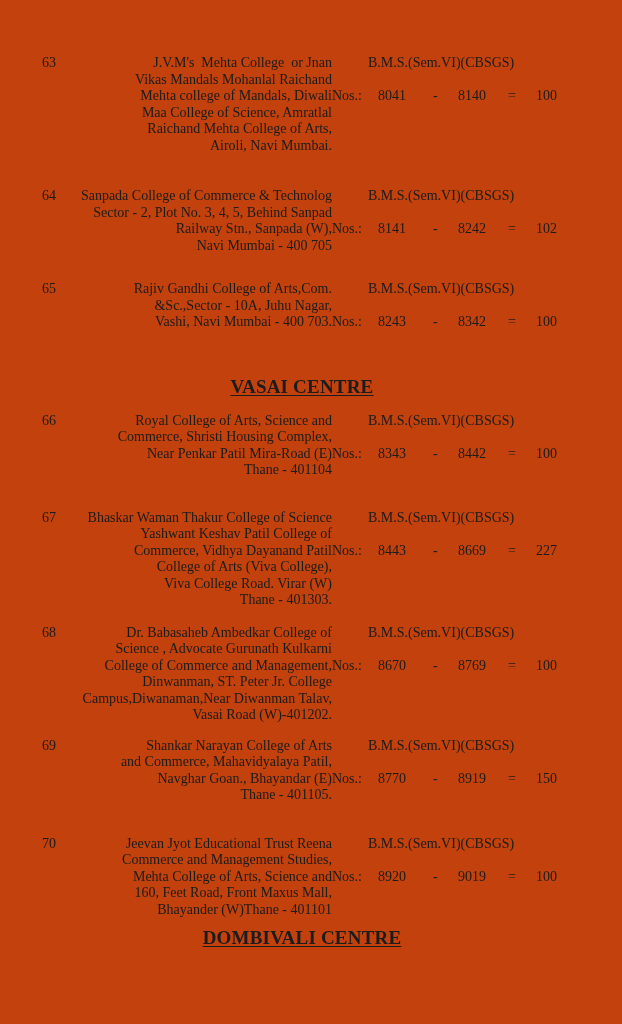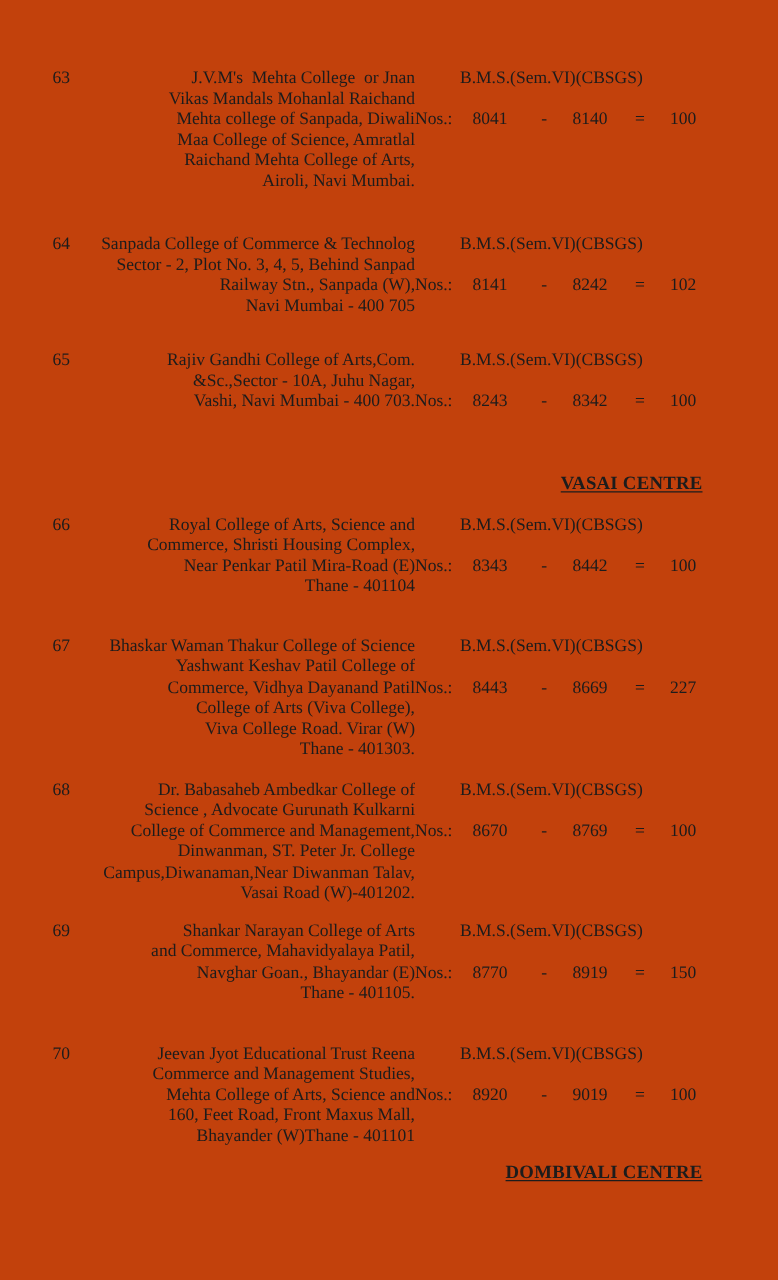--- a/index.html
+++ b/index.html
@@ -23,23 +23,23 @@
   .entry-right { position: relative; flex: 1 1 auto; min-height: 50px; }
   .course { margin-left: 36px; white-space: pre; }
   .nos-row { position: absolute; left: 0; top: 33px; display: flex; white-space: pre; }
   .nos-label { width: 46px; }
   .range-from { width: 55px; }
   .range-sep { width: 25px; }
   .range-to { width: 50px; }
   .equals-sign { width: 28px; }
   .centre-heading {
     width: 520px;
-    text-align: right;
+    text-align: center;
     font-weight: bold;
-    font-size: 15px;
+    font-size: 19px;
     letter-spacing: 0.2px;
     text-decoration: underline;
     text-underline-offset: 2px;
   }
   
   .page > *:nth-child(1) { margin-bottom: 34px; }
   .page > *:nth-child(2) { margin-bottom: 27px; }
   .page > *:nth-child(3) { margin-bottom: 48px; }
   .page > *:nth-child(4) { margin-bottom: 17px; }
   .page > *:nth-child(5) { margin-bottom: 31px; }
@@ -50,21 +50,21 @@
 </style>
 </head>
 <body>
 
 <div class="page">
   <div class="entry">
     <div class="entry-number">63</div>
     <div class="address">
         <div class="addr-line">J.V.M's  Mehta College  or Jnan</div>
         <div class="addr-line">Vikas Mandals Mohanlal Raichand</div>
-        <div class="addr-line">Mehta college of Sanpada, Diwali</div>
+        <div class="addr-line">Mehta college of Mandals, Diwali</div>
         <div class="addr-line">Maa College of Science, Amratlal</div>
         <div class="addr-line">Raichand Mehta College of Arts,</div>
         <div class="addr-line">Airoli, Navi Mumbai.</div>
       </div>
     <div class="entry-right">
       <div class="course">B.M.S.(Sem.VI)(CBSGS)</div>
       <div class="nos-row">
         <span class="nos-label">Nos.:</span>
         <span class="range-from">8041</span>
         <span class="range-sep">-</span>

